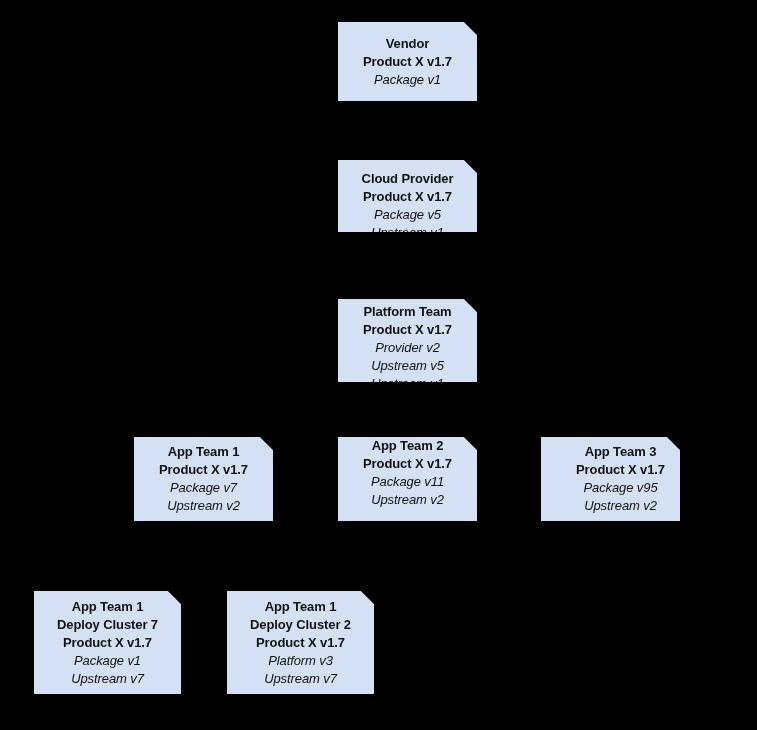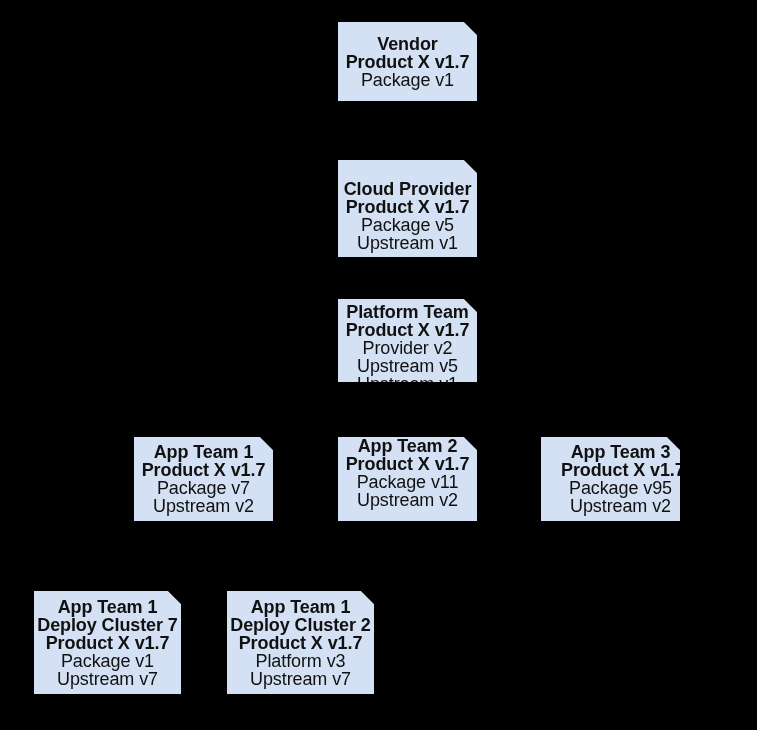--- a/index.html
+++ b/index.html
@@ -38,49 +38,50 @@
     right: 0;
     width: 13px;
     height: 13px;
     background: #000000;
     clip-path: polygon(0 0, 100% 0, 100% 100%);
     pointer-events: none;
   }
   .line {
     display: block;
     width: 100%;
-    font-size: 18px;
+    font-size: 13px;
     line-height: 18px;
     white-space: nowrap;
     letter-spacing: -0.1px;
   }
   .line.bold {
     font-weight: bold;
   }
   .line.normal {
     font-weight: normal;
+    font-style: italic;
   }
   .note-body {
     width: 100%;
   }
 </style>
 </head>
 <body>
 
 <div id="canvas" style="width: 757px; height: 730px; background: rgb(0, 0, 0);">
 
 <div class="note" style="left: 338px; top: 22px; width: 139px; height: 79px; background: rgb(212, 225, 244); color: rgb(17, 17, 17); padding-top: 13px;">
       <span class="fold"></span>
       <div class="note-body">
         <span class="line bold">Vendor</span>
         <span class="line bold">Product X v1.7</span>
         <span class="line normal">Package v1</span>
       </div>
     </div>
-    <div class="note" style="left: 338px; top: 160px; width: 139px; height: 97px; background: rgb(212, 225, 244); color: rgb(17, 17, 17); padding-top: 20px;">
+    <div class="note" style="left: 338px; top: 160px; width: 139px; height: 72px; background: rgb(212, 225, 244); color: rgb(17, 17, 17); padding-top: 10px;">
       <span class="fold"></span>
       <div class="note-body">
         <span class="line bold">Cloud Provider</span>
         <span class="line bold">Product X v1.7</span>
         <span class="line normal">Package v5</span>
         <span class="line normal">Upstream v1</span>
       </div>
     </div>
     <div class="note" style="left: 338px; top: 299px; width: 139px; height: 83px; background: rgb(212, 225, 244); color: rgb(17, 17, 17); padding-top: 4px;">
       <span class="fold"></span>

